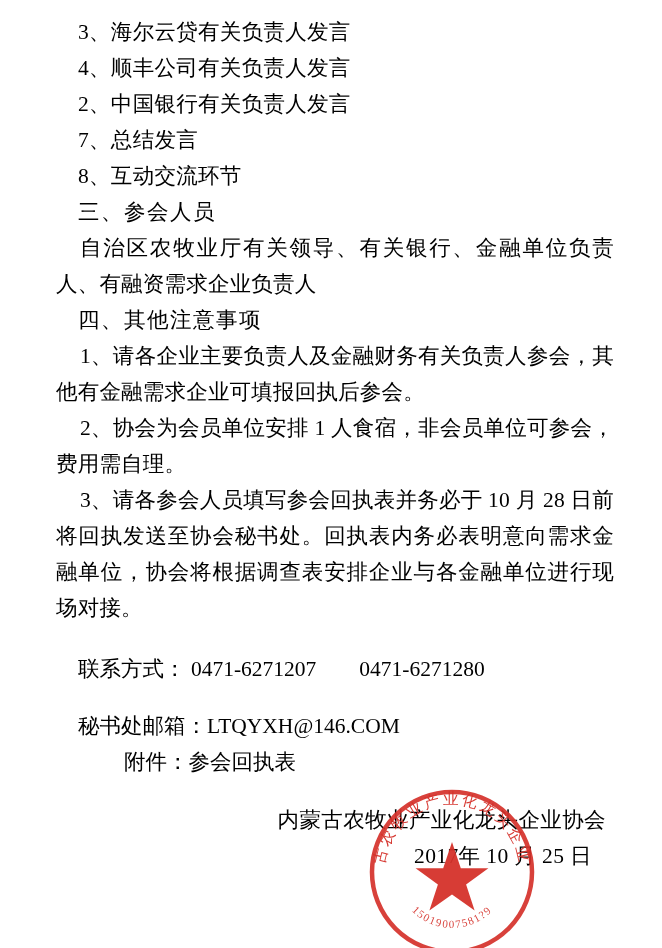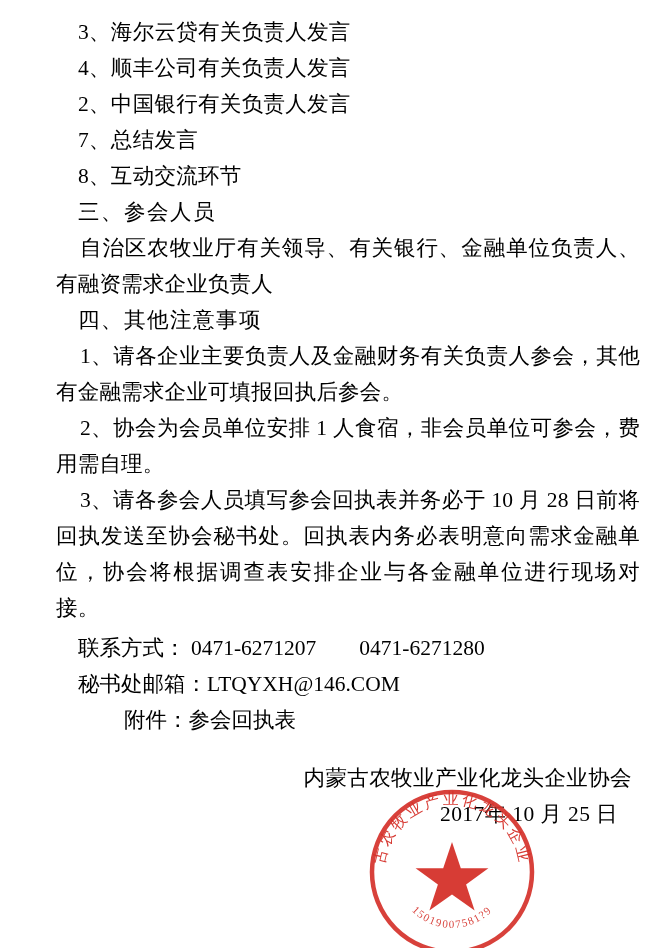--- a/index.html
+++ b/index.html
@@ -13,21 +13,21 @@
     position: relative;
     font-family: "Liberation Serif", "DejaVu Serif", serif;
     color: #000000;
     overflow: hidden;
   }
   .page {
     position: relative;
     width: 662px;
     height: 948px;
     box-sizing: border-box;
-    padding: 14px 22px 0 56px;
+    padding: 14px 48px 0 56px;
   }
   .line {
     font-size: 21.5px;
     line-height: 36px;
     letter-spacing: 0.3px;
     white-space: pre;
   }
   .indent1 { text-indent: 0; padding-left: 22px; }
   .heading {
     font-weight: normal;
@@ -40,20 +40,21 @@
     letter-spacing: 0.2px;
     text-align: justify;
     text-justify: inter-ideograph;
   }
   .para.firstind { text-indent: 24px; }
   .contact {
     font-size: 21.5px;
     line-height: 36px;
     padding-left: 22px;
     white-space: pre;
+    margin-top: 21px;
   }
   .attach {
     font-size: 21.5px;
     line-height: 36px;
     padding-left: 68px;
     white-space: pre;
   }
   .sign-block {
     margin-top: 22px;
     text-align: right;

